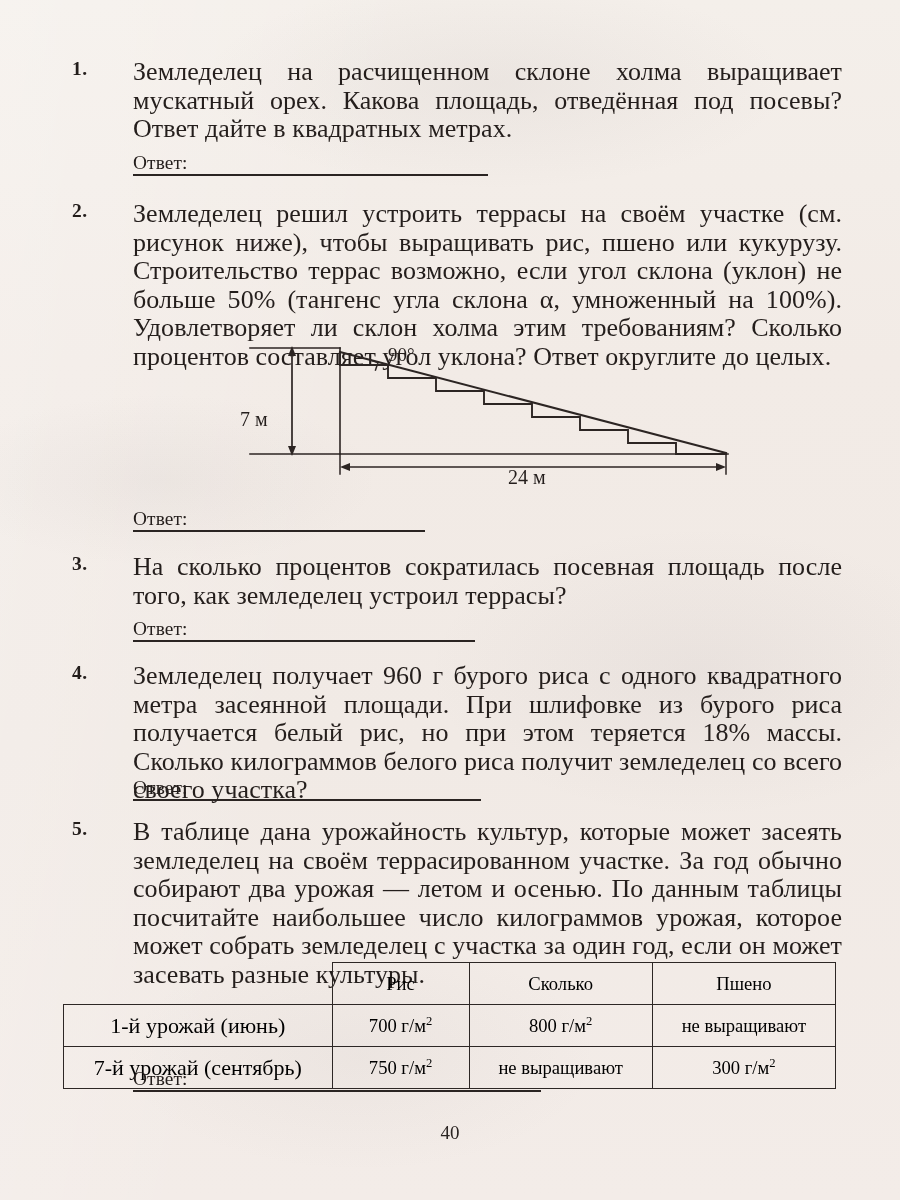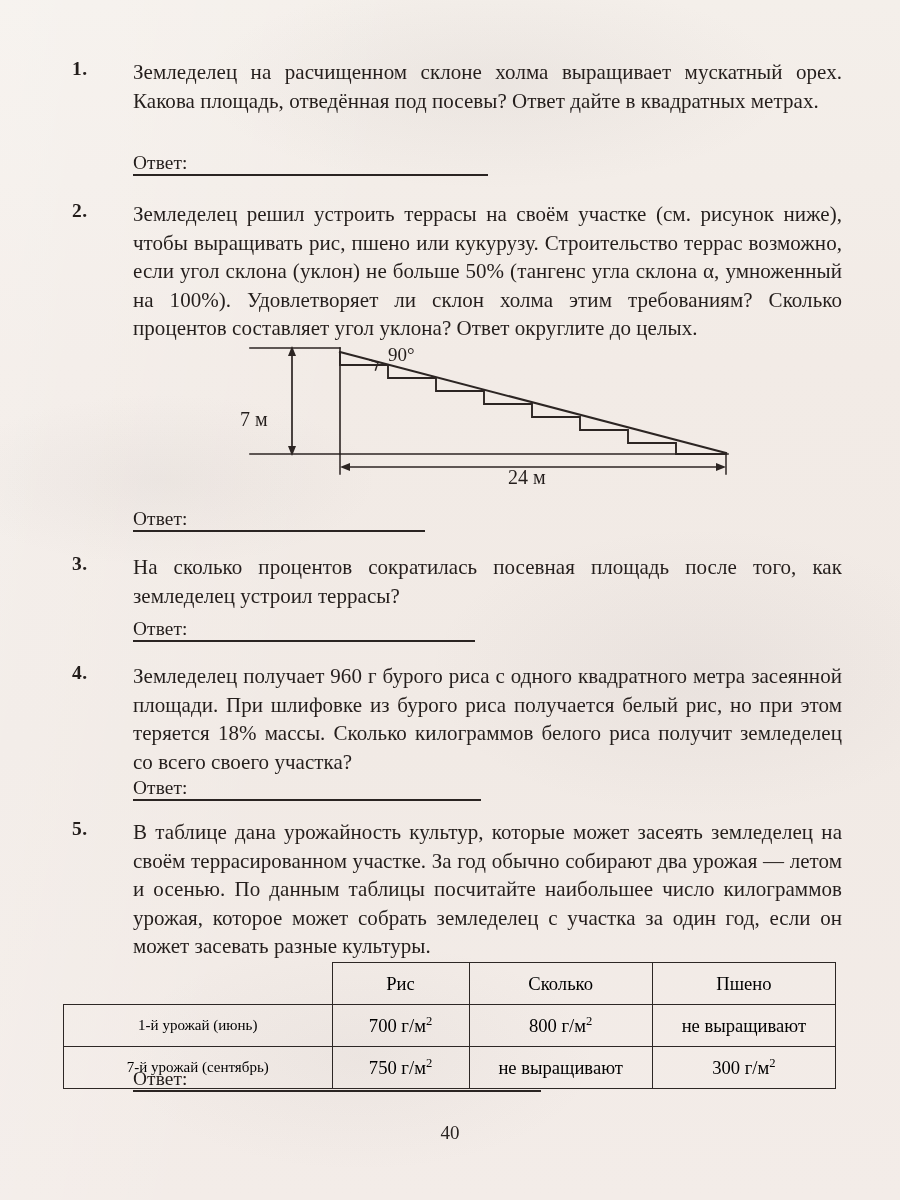--- a/index.html
+++ b/index.html
@@ -72,21 +72,21 @@
     font-size: 19.5px;
     letter-spacing: 0.4px;
   }
   .qbody {
     position: absolute;
     left: 133px;
     top: 0;
     width: 709px;
   }
   .qtext {
-    font-size: 21px;
+    font-size: 26px;
     line-height: 28.6px;
     text-align: justify;
     text-justify: inter-word;
     letter-spacing: 0.05px;
     color: #241e1c;
   }
   .qtext p {
     margin: 0;
   }
 
@@ -138,21 +138,21 @@
     padding: 5px 16px;
     height: 31px;
     color: #000000;
     font-family: "Liberation Serif", "DejaVu Serif", serif;
   }
   .crop-table .corner {
     border-top: none;
     border-left: none;
   }
   .crop-table .rowhead {
-    font-size: 15px;
+    font-size: 22px;
   }
   .crop-table sup {
     font-size: 0.68em;
     vertical-align: super;
     line-height: 0;
   }
 
   .page-number {
     position: absolute;
     top: 1122px;

